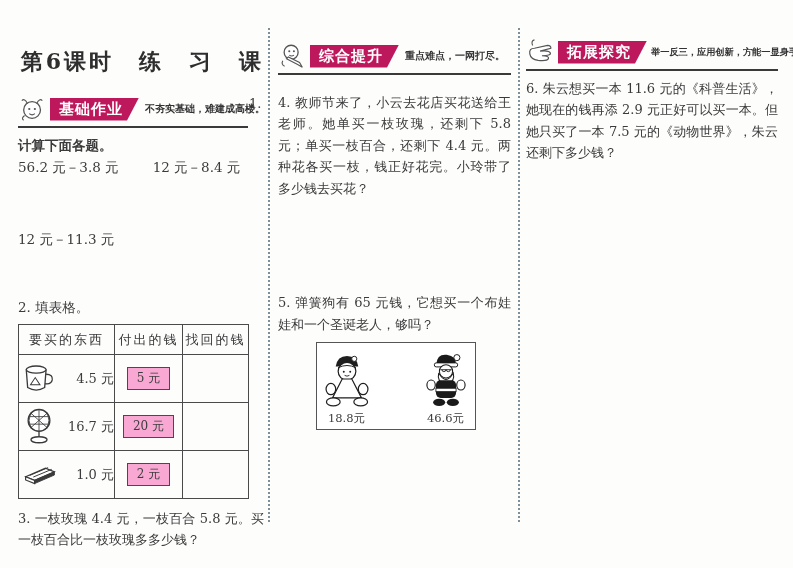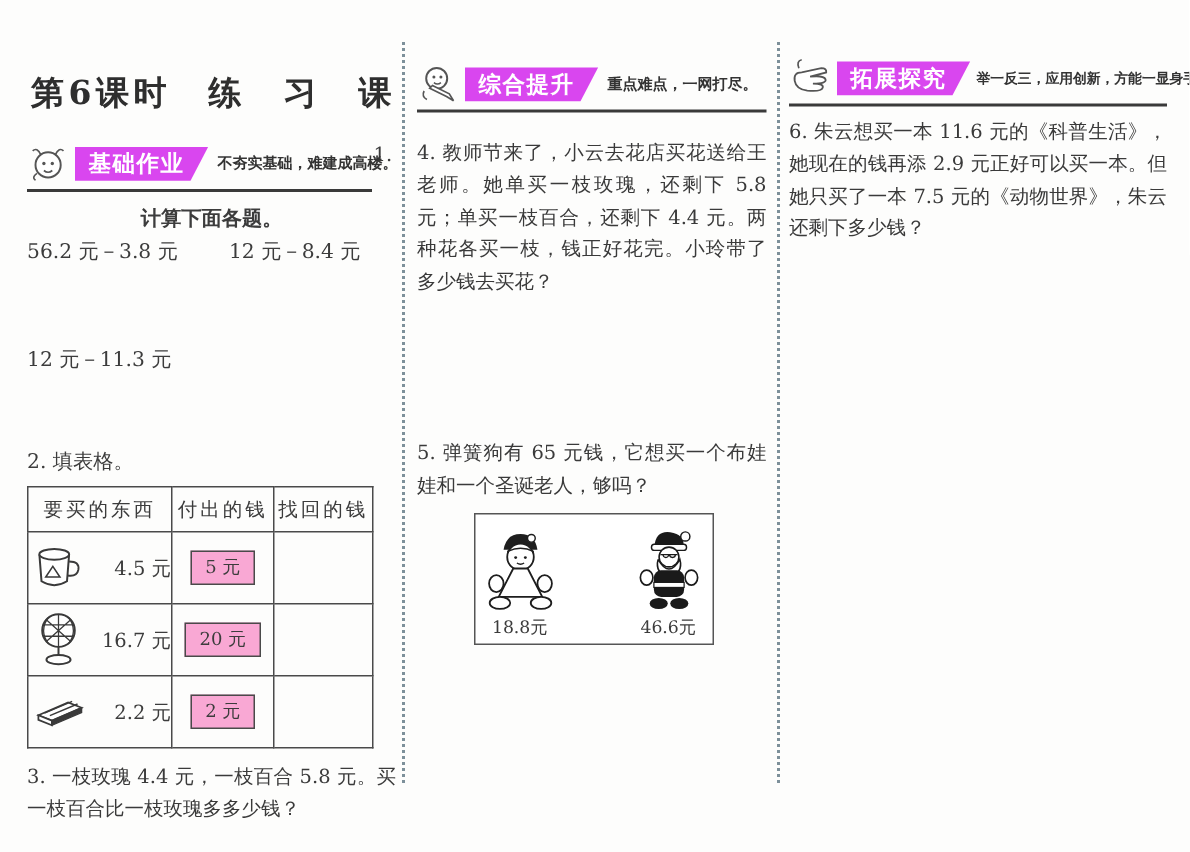--- a/index.html
+++ b/index.html
@@ -27,32 +27,32 @@
 
   .section-head {
     display:flex; align-items:center;
     border-bottom:2px solid #3a3a3a; padding-bottom:3px;
   }
   .col-left  .section-head { margin-top:18px; width:230px; }
   .col-mid   .section-head { margin-top:12px; }
   .col-right .section-head { margin-top:8px; }
   .mascot { width:30px; height:28px; flex:0 0 auto; margin-right:2px; }
   .badge {
-    background:#d946ef; color:#ffffff; font-weight:bold; font-size:15px;
+    background:#be185d; color:#ffffff; font-weight:bold; font-size:15px;
     line-height:1; padding:4px 16px 4px 9px; letter-spacing:1px;
     clip-path:polygon(0 0,100% 0,calc(100% - 12px) 100%,0 100%);
     font-family:"DejaVu Sans","Liberation Sans",sans-serif; white-space:nowrap;
   }
   .tagline { font-size:10px; font-weight:bold; margin-left:6px; white-space:nowrap; color:#333; }
   .col-right .tagline { font-size:9.2px; margin-left:4px; }
 
   .stray-number { position:absolute; left:249px; top:96px; font-size:13px; color:#3c3c3c; }
 
   .qtext { font-size:13px; line-height:1.65; text-align:justify; color:#3a3a3a; }
-  .prompt { margin-top:9px; font-size:13.5px; font-weight:bold;text-align:center; }
+  .prompt { margin-top:9px; font-size:13.5px; font-weight:bold; }
   .expr-row { margin-top:4px; font-size:13.5px; white-space:nowrap; }
   .expr-gap { display:inline-block; width:34px; }
   .expr-alone { margin-top:54px; font-size:13.5px; }
   .q2-label { margin-top:50px; font-size:13.5px; }
 
   table.buy-table {
     margin-top:7px; border-collapse:collapse; table-layout:fixed; width:230px;
   }
   .buy-table th, .buy-table td {
     border:1.4px solid #4a4a4a; font-weight:normal;margin-top:36px;
@@ -162,21 +162,21 @@
       </tr>
       <tr>
         <td>
           <div class="item-cell">
             <svg class="item-icon" width="36" height="22" viewBox="0 0 40 22">
               <path d="M4 13 L26 3.5 L36 7.5 L14 17 Z" fill="#fff" stroke="#3a3a3a" stroke-width="1.3"></path>
               <path d="M4 13 L14 17 L14 20.5 L4 16.5 Z" fill="#fff" stroke="#3a3a3a" stroke-width="1.3"></path>
               <path d="M14 17 L36 7.5 L36 11 L14 20.5 Z" fill="#3a3a3a" stroke="#3a3a3a" stroke-width="1"></path>
               <path d="M8.5 11.5 L29 2.8 M12.5 13.3 L33 4.7" stroke="#3a3a3a" stroke-width="1.1" fill="none"></path>
             </svg>
-            <span>2.2 元</span>
+            <span>1.0 元</span>
           </div>
         </td>
         <td class="paid-cell"><span class="paid-box">2 元</span></td>
         <td></td>
       </tr>
     </tbody>
       </table>
 
     <div class="qtext q3">3. 一枝玫瑰 4.4 元，一枝百合 5.8 元。买一枝百合比一枝玫瑰多多少钱？</div>
   </div>

